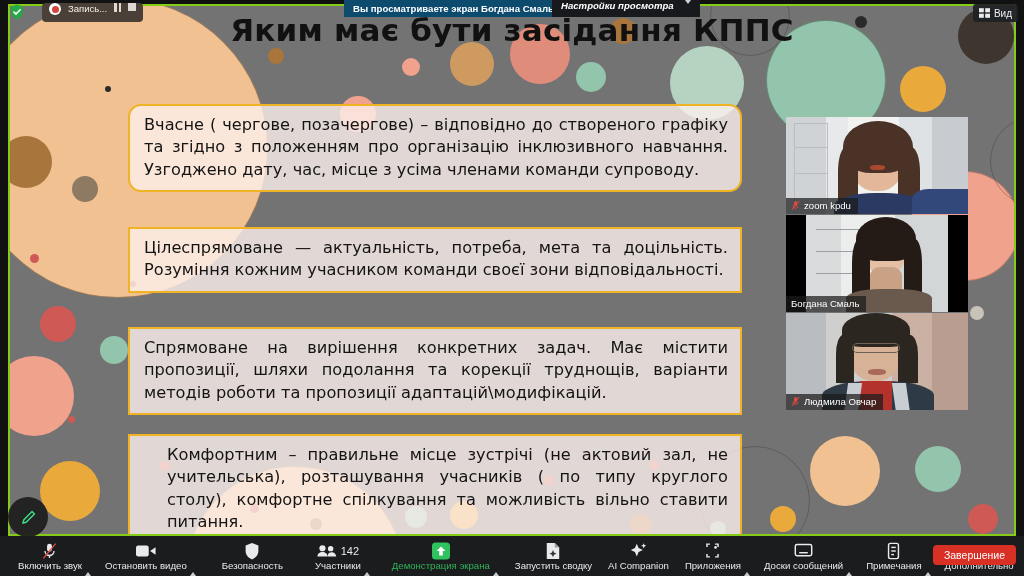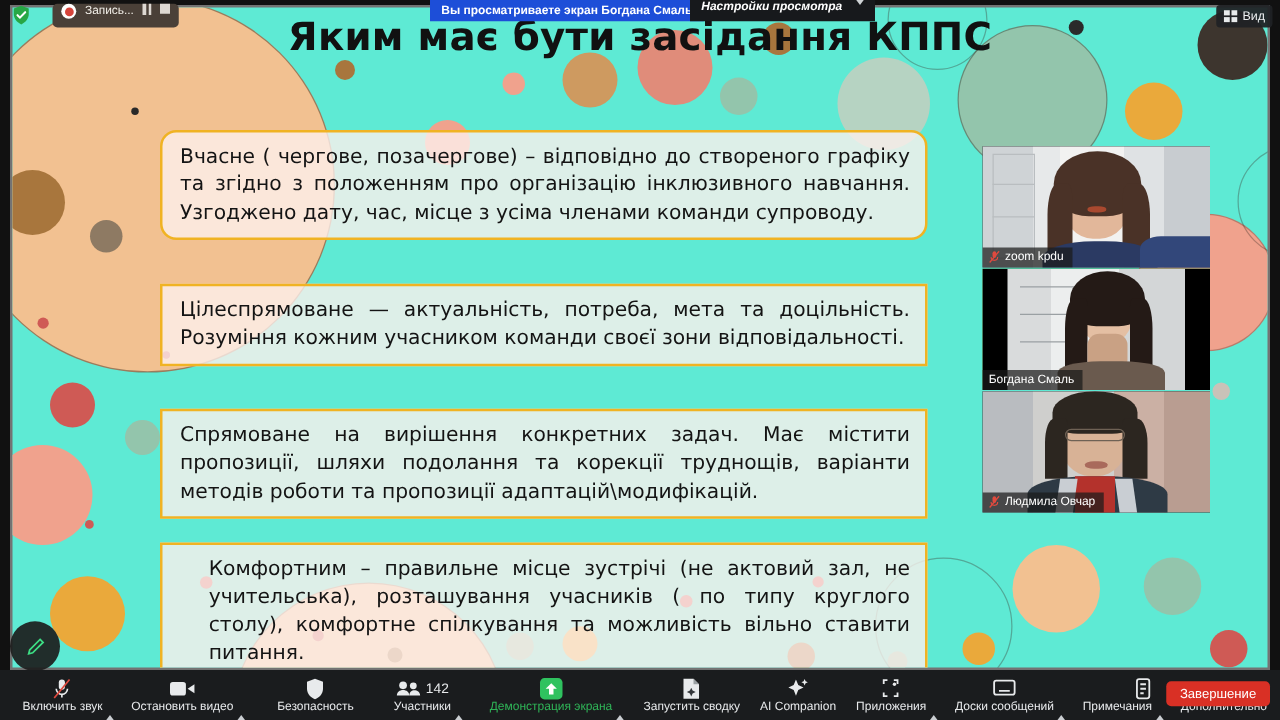--- a/index.html
+++ b/index.html
@@ -7,22 +7,22 @@
     width: 1024px; height: 576px;
     overflow: hidden;
     background: #0d0d0d;
     font-family: "Liberation Sans", sans-serif;
   }
   #app { position: relative; width: 1024px; height: 576px; overflow: hidden; background:#111; }
 
   
   .shared-screen {
     position: absolute; left: 8px; top: 4px; width: 1008px; height: 532px;
-    background: #5eead4; overflow: hidden;
-    border: 2px solid #737373;
+    background: #737373; overflow: hidden;
+    border: 2px solid #84cc16;
   }
   .slide-bg { position:absolute; inset:0; overflow:hidden; }
   .circ { position: absolute; border-radius: 50%; }
   .ring { position:absolute; border-radius:50%; border:1px solid rgba(60,50,40,.35); }
 
   .slide-title {
     position: absolute; left: 0; right: 0; top: 6px;
     text-align: center;
     font-family: "DejaVu Sans", sans-serif;
     font-weight: bold;
@@ -73,21 +73,21 @@
   .pause-ico i { display:block; width:2.5px; height:9px; background:#ddd8d2; }
   .stop-ico { width: 8px; height: 8px; background: #ddd8d2; }
 
   .shield-badge {
     position: absolute; left: 8px; top: 3px; z-index: 45;
     width: 18px; height: 18px;
   }
 
   .view-banner {
     position: absolute; left: 344px; top: 0; height: 17px;
-    background: #1d4ed8; color: #fff;
+    background: #0c4a6e; color: #fff;
     font-size: 9.6px; font-weight: bold;
     display: flex; align-items: center; padding: 0 9px;
     z-index: 40; white-space: nowrap;
   }
   .view-settings {
     position: absolute; left: 552px; top: 0; height: 17px;
     background: #17191c; color: #fff;
     font-size: 9.6px; font-weight: bold;
     display: flex; align-items: flex-start; gap: 11px; padding: 0 9px;
     z-index: 40; white-space: nowrap; cursor: pointer; font-style: italic;
@@ -431,21 +431,21 @@
           <rect x="1.5" y="1.5" width="19" height="13" rx="2"></rect>
           <line x1="6" y1="11" x2="16" y2="11"></line>
         </svg>
       </span>
       <span class="tb-label">Доски сообщений</span>
     </div>
     <div class="caret-wrap">
         <span class="caret"></span>
       </div>
 
-    <div class="tb-item" style="margin-left:6px;align-items:flex-end;">
+    <div class="tb-item" style="margin-left:6px;">
       <span class="tb-ico">
         <svg width="15" height="18" viewBox="0 0 16 20" fill="none" stroke="#e8eaec" stroke-width="1.6">
           <rect x="2.5" y="1.5" width="11" height="17" rx="2"></rect>
           <line x1="5.5" y1="6" x2="10.5" y2="6"></line>
             <line x1="5.5" y1="10" x2="10.5" y2="10"></line>
             <line x1="5.5" y1="14" x2="8.5" y2="14"></line>
         </svg>
       </span>
       <span class="tb-label">Примечания</span>
     </div>

